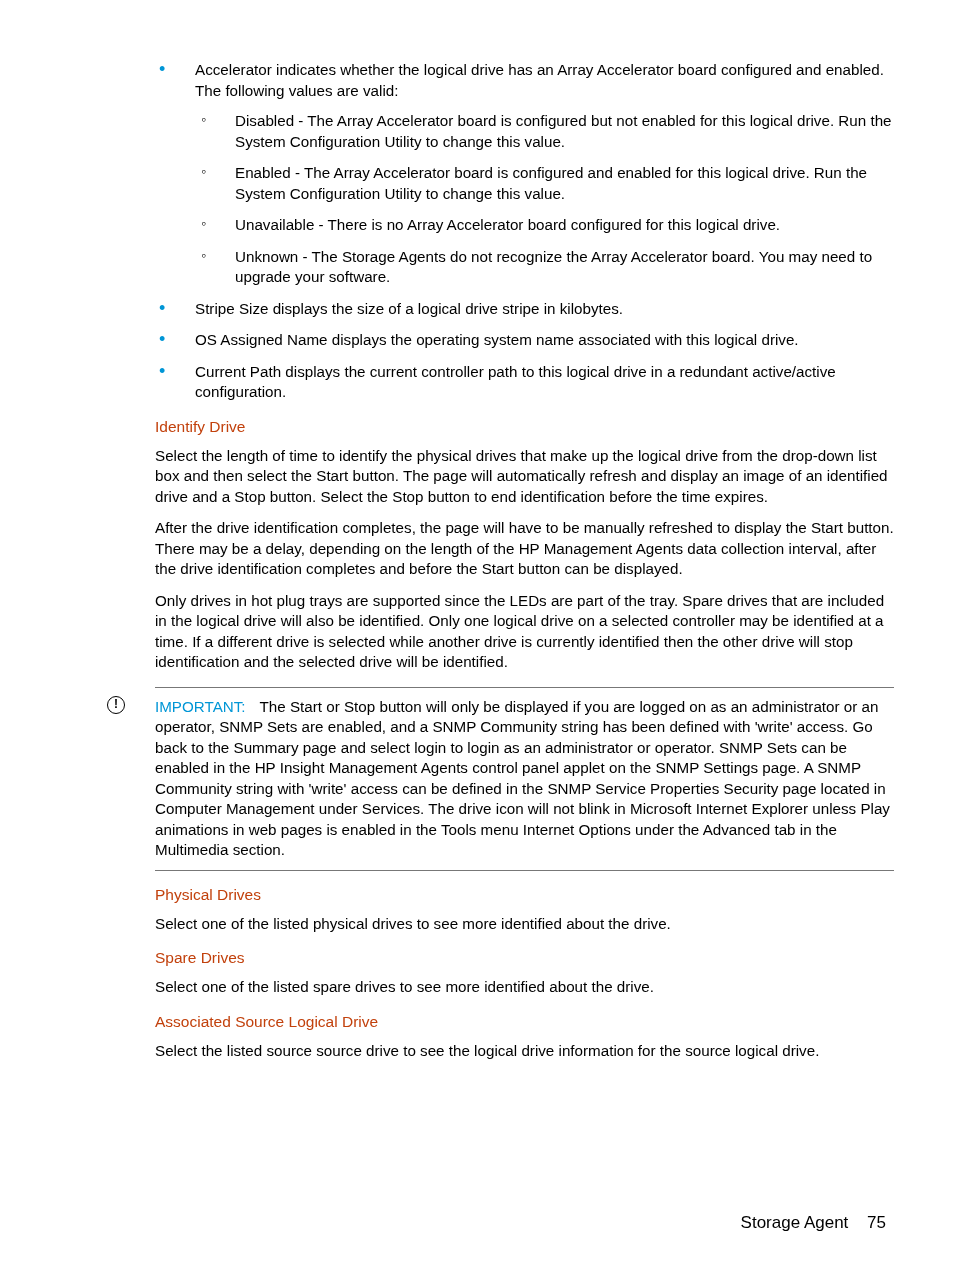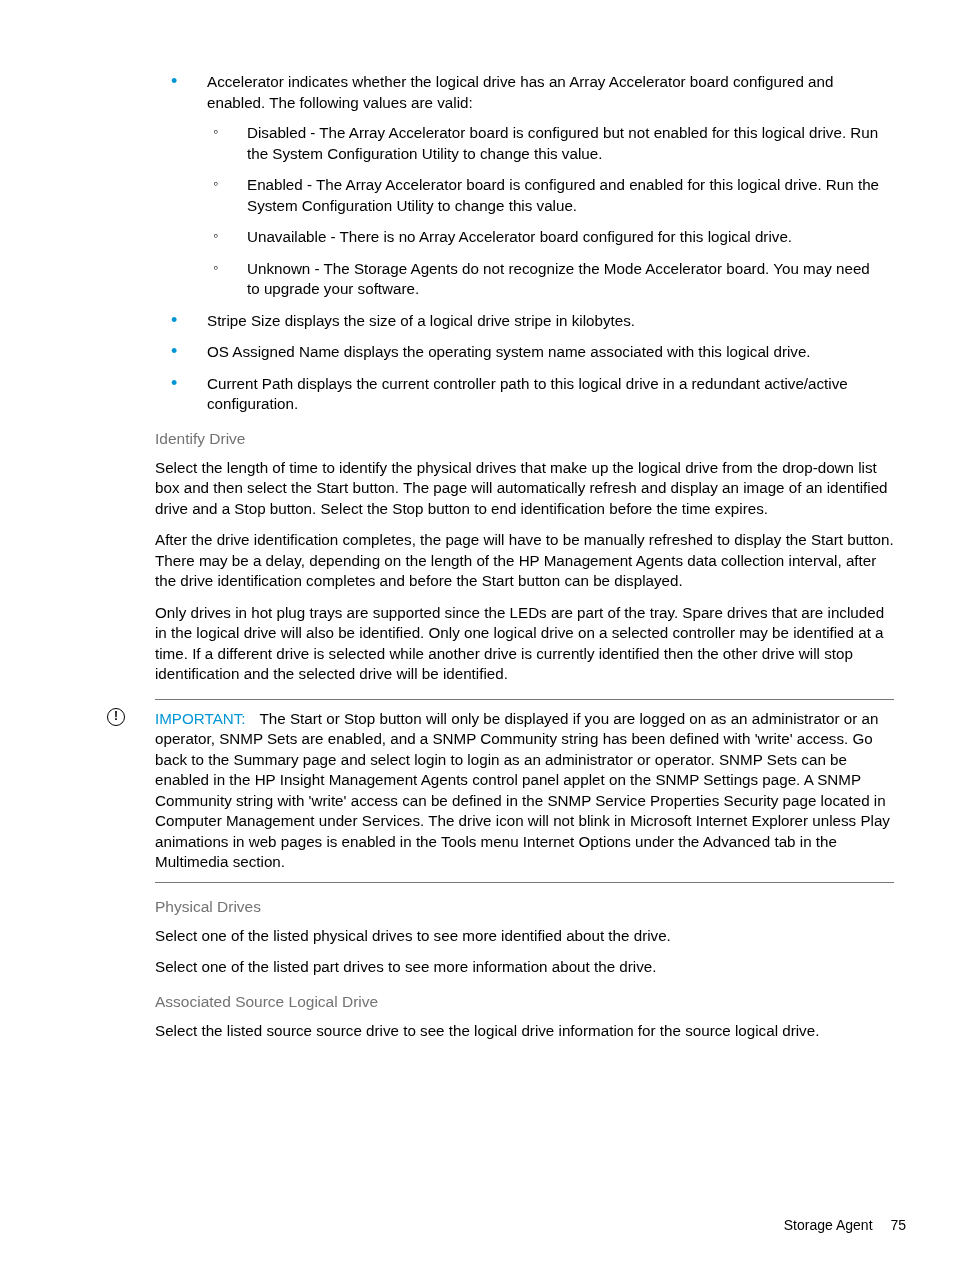--- a/index.html
+++ b/index.html
@@ -20,21 +20,21 @@
     box-sizing: border-box;
     padding: 60px 60px 0 60px;
   }
   .content {
     margin-left: 95px;
     margin-right: 0px;
   }
   ul.l1 {
     list-style: none;
     padding: 0;
-    margin: 12px;
+    margin: 0;
   }
   ul.l1 > li {
     position: relative;
     padding-left: 40px;
     margin-bottom: 11px;
   }
   ul.l1 > li::before {
     content: "•";
     color: #0096d6;
     position: absolute;
@@ -56,21 +56,21 @@
   ul.l2 > li::before {
     content: "◦";
     color: #000;
     position: absolute;
     left: 6px;
     top: 0;
     font-size: 14px;
     line-height: 1.2;
   }
   .h4 {
-    color: #737373;
+    color: #c2410c;
     font-size: 15.5px;
     margin-top: 14px;
     margin-bottom: 8px;
     font-weight: 400;
   }
   p {
     margin: 0 0 11px 0;
   }
   .callout {
     border-top: 1px solid #777;
@@ -95,63 +95,64 @@
     font-family: Arial, sans-serif;
   }
   .important-label {
     font-weight: 400;
     color: #0096d6;
     margin-right: 14px;
   }
   .footer {
     position: absolute;
     bottom: 36px;
-    right: 48px;
-    font-size: 14px;
+    right: 68px;
+    font-size: 17px;
     color: #000;
   }
   .footer .pg {
     margin-left: 14px;
   }
 </style>
 </head>
 <body>
 
 <div class="page">
   <div class="content">
 
     <ul class="l1">
       <li>
         <span>Accelerator indicates whether the logical drive has an Array Accelerator board configured and enabled. The following values are valid:</span>
         <ul class="l2">
           <li><span>Disabled - The Array Accelerator board is configured but not enabled for this logical drive. Run the System Configuration Utility to change this value.</span></li>
           <li><span>Enabled - The Array Accelerator board is configured and enabled for this logical drive. Run the System Configuration Utility to change this value.</span></li>
           <li><span>Unavailable - There is no Array Accelerator board configured for this logical drive.</span></li>
-          <li><span>Unknown - The Storage Agents do not recognize the Mode Accelerator board. You may need to upgrade your software.</span></li>
+          <li><span>Unknown - The Storage Agents do not recognize the Array Accelerator board. You may need to upgrade your software.</span></li>
         </ul>
       </li>
       <li><span>Stripe Size displays the size of a logical drive stripe in kilobytes.</span></li>
       <li><span>OS Assigned Name displays the operating system name associated with this logical drive.</span></li>
       <li><span>Current Path displays the current controller path to this logical drive in a redundant active/active configuration.</span></li>
     </ul>
 
     <div class="h4">Identify Drive</div>
     <p>Select the length of time to identify the physical drives that make up the logical drive from the drop-down list box and then select the Start button. The page will automatically refresh and display an image of an identified drive and a Stop button. Select the Stop button to end identification before the time expires.</p>
     <p>After the drive identification completes, the page will have to be manually refreshed to display the Start button. There may be a delay, depending on the length of the HP Management Agents data collection interval, after the drive identification completes and before the Start button can be displayed.</p>
     <p>Only drives in hot plug trays are supported since the LEDs are part of the tray. Spare drives that are included in the logical drive will also be identified. Only one logical drive on a selected controller may be identified at a time. If a different drive is selected while another drive is currently identified then the other drive will stop identification and the selected drive will be identified.</p>
 
     <div class="callout">
       <div class="callout-icon">!</div>
       <span class="important-label">IMPORTANT:</span><span>The Start or Stop button will only be displayed if you are logged on as an administrator or an operator, SNMP Sets are enabled, and a SNMP Community string has been defined with 'write' access. Go back to the Summary page and select login to login as an administrator or operator. SNMP Sets can be enabled in the HP Insight Management Agents control panel applet on the SNMP Settings page. A SNMP Community string with 'write' access can be defined in the SNMP Service Properties Security page located in Computer Management under Services. The drive icon will not blink in Microsoft Internet Explorer unless Play animations in web pages is enabled in the Tools menu Internet Options under the Advanced tab in the Multimedia section.</span>
     </div>
 
     <div class="h4">Physical Drives</div>
     <p>Select one of the listed physical drives to see more identified about the drive.</p>
 
-    <p>Select one of the listed part drives to see more information about the drive.</p>
+    <div class="h4">Spare Drives</div>
+    <p>Select one of the listed spare drives to see more identified about the drive.</p>
 
     <div class="h4">Associated Source Logical Drive</div>
     <p>Select the listed source source drive to see the logical drive information for the source logical drive.</p>
 
   </div>
 
   <div class="footer">
     <span>Storage Agent</span>
     <span class="pg">75</span>
   </div>

